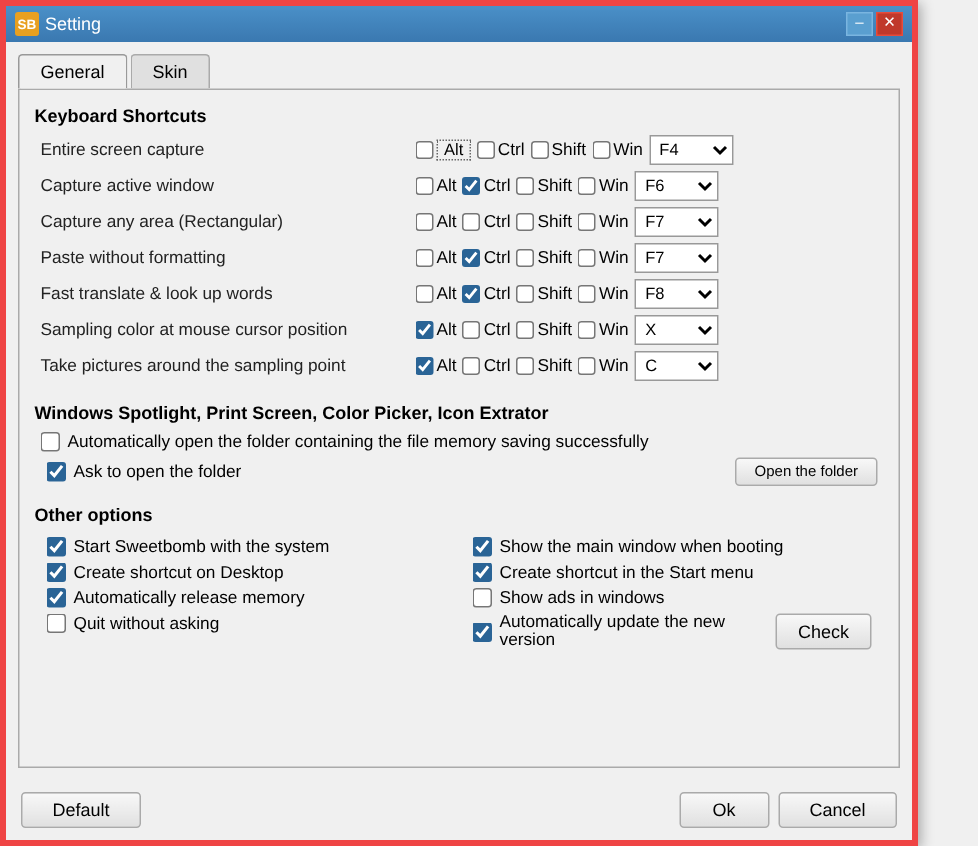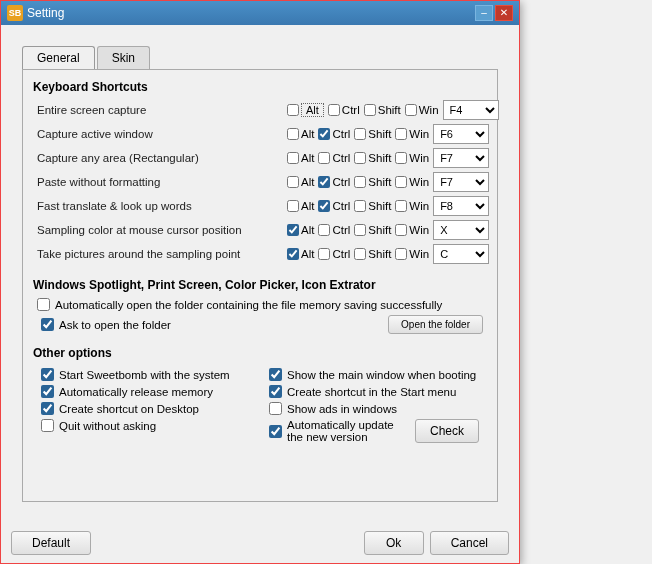--- a/index.html
+++ b/index.html
@@ -5,24 +5,24 @@
     * { box-sizing: border-box; margin: 0; padding: 0; }
     body {
       font-family: 'Segoe UI', Tahoma, sans-serif;
       font-size: 12px;
       background: #f0f0f0;
       display: flex;
       align-items: flex-start;
       justify-content: flex-start;
     }
     .window {
-      width: 520px;
+      width: 612px;
       min-height: 564px;
       background: #f0f0f0;
-      border: 1px solid #ef4444;
+      border: 4px solid #ef4444;
       box-shadow: 2px 2px 8px rgba(0,0,0,0.3);
       display: flex;
       flex-direction: column;
     }
     .title-bar {
       background: linear-gradient(to bottom, #4a90c8, #3a78b0);
       color: white;
       padding: 4px 6px;
       display: flex;
       align-items: center;
@@ -64,21 +64,21 @@
       font-size: 10px;
       cursor: pointer;
       display: flex;
       align-items: center;
       justify-content: center;
       line-height: 1;
     }
     .title-btn.close { background: #c0392b; border-color: #e74c3c; }
 
     .content {
-      padding: 21px;
+      padding: 8px;
       flex: 1;
       display: flex;
       flex-direction: column;
     }
     .tabs {
       display: flex;
       gap: 2px;
       margin-bottom: 0;
     }
     .tab {
@@ -458,25 +458,25 @@
         <div class="section-title">Other options</div>
         <div class="two-col">
 
           <div>
             <div class="checkbox-row">
               <input type="checkbox" checked="" style="">
               <span>Start Sweetbomb with the system</span>
             </div>
             <div class="checkbox-row">
               <input type="checkbox" checked="" style="">
+              <span>Create shortcut on Desktop</span>
+            </div>
+            <div class="checkbox-row">
+              <input type="checkbox" checked="" style="">
               <span>Automatically release memory</span>
-            </div>
-            <div class="checkbox-row">
-              <input type="checkbox" checked="" style="">
-              <span>Create shortcut on Desktop</span>
             </div>
             <div class="checkbox-row">
               <input type="checkbox" style="">
               <span>Quit without asking</span>
             </div>
           </div>
 
           <div>
             <div class="checkbox-row">
               <input type="checkbox" checked="" style="">

